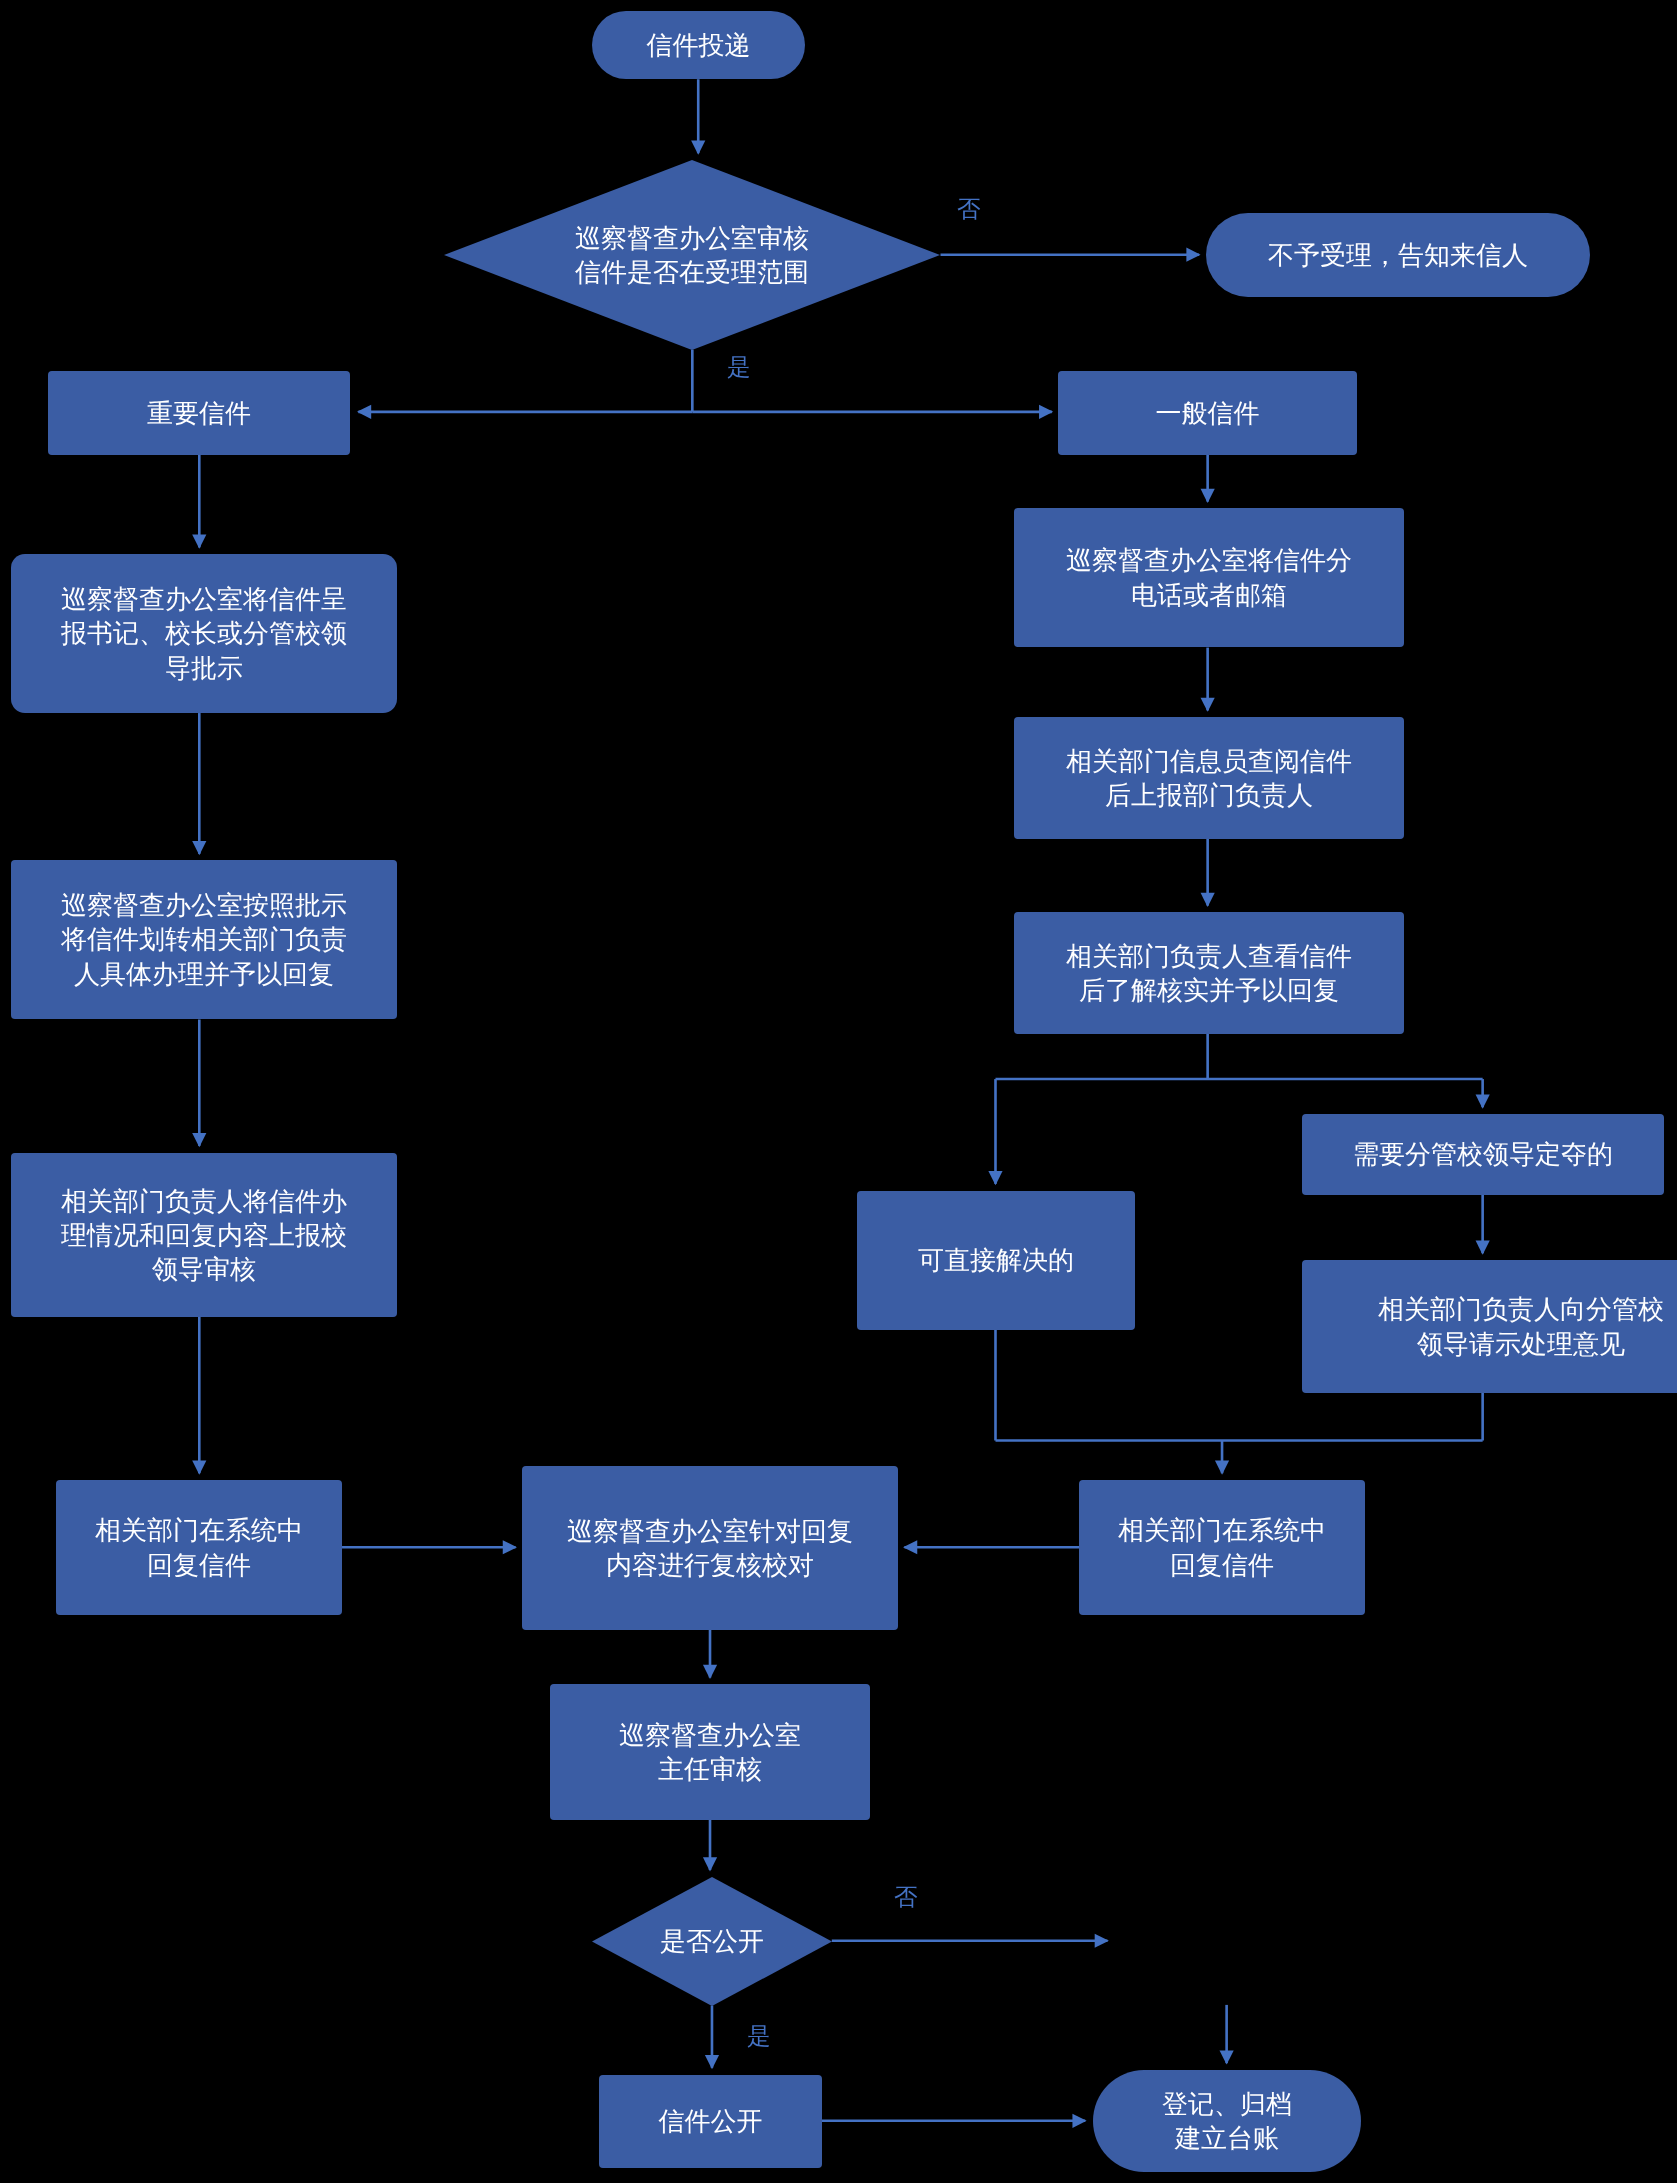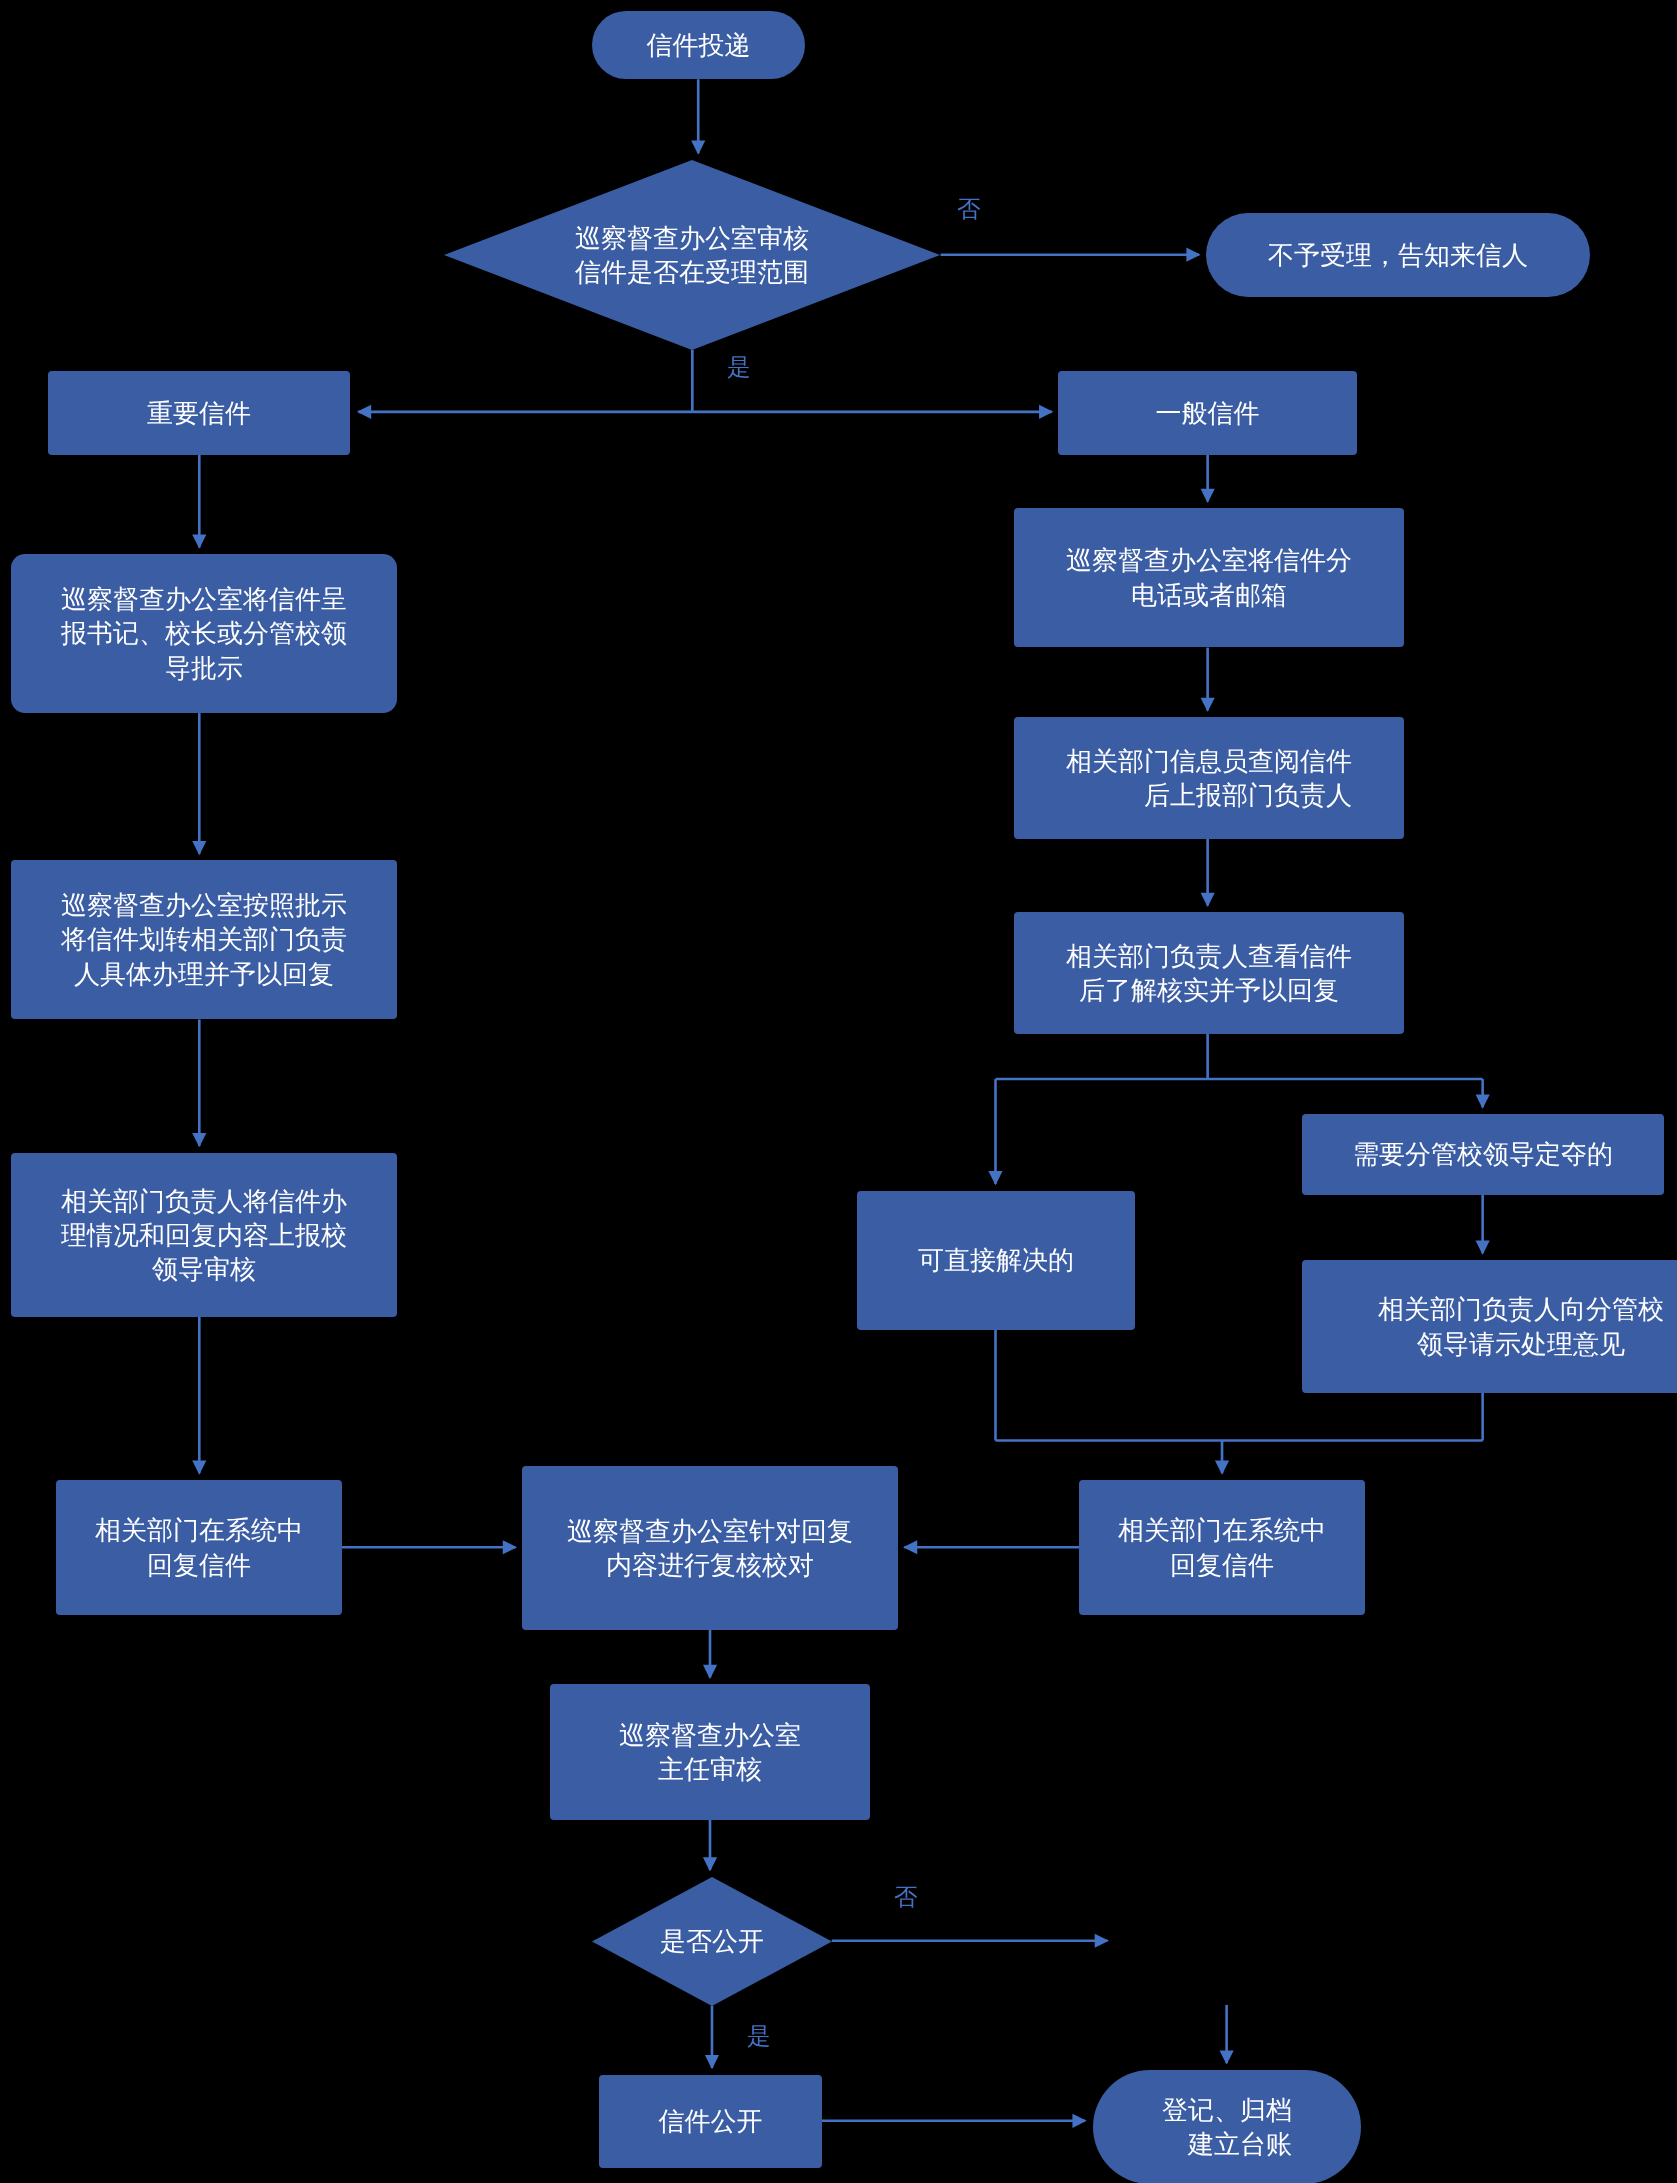--- a/index.html
+++ b/index.html
@@ -101,21 +101,21 @@
   <div class="node" style="left:11px;top:1153px;width:386px;height:164px;">相关部门负责人将信件办
 理情况和回复内容上报校
 领导审核</div>
 
   <div class="node" style="left:56px;top:1480px;width:286px;height:135px;">相关部门在系统中
 回复信件</div>
 
   <div class="node" style="left:1014px;top:508px;width:390px;height:139px;">巡察督查办公室将信件分
 电话或者邮箱</div>
 
-  <div class="node" style="left:1014px;top:717px;width:390px;height:122px;text-align:right;">相关部门信息员查阅信件
+  <div class="node" style="left:1014px;top:717px;width:390px;height:122px;">相关部门信息员查阅信件
 后上报部门负责人</div>
 
   <div class="node" style="left:1014px;top:912px;width:390px;height:122px;">相关部门负责人查看信件
 后了解核实并予以回复</div>
 
   <div class="node" style="left:857px;top:1191px;width:278px;height:139px;">可直接解决的</div>
 
   <div class="node" style="left:1302px;top:1114px;width:362px;height:81px;">需要分管校领导定夺的</div>
 
   <div class="node" style="left:1302px;top:1260px;width:438px;height:133px;">相关部门负责人向分管校
@@ -128,21 +128,21 @@
 内容进行复核校对</div>
 
   <div class="node" style="left:550px;top:1684px;width:320px;height:136px;">巡察督查办公室
 主任审核</div>
 
   <div class="node diamond" style="left:592px;top:1877px;width:240px;height:129px;">是否公开</div>
 
 
   <div class="node" style="left:599px;top:2075px;width:223px;height:93px;">信件公开</div>
 
-  <div class="node pill" style="left:1093px;top:2070px;width:268px;height:114px;text-align:right;">登记、归档
+  <div class="node pill" style="left:1093px;top:2070px;width:268px;height:102px;">登记、归档
 建立台账</div>
 
   <div class="edge-label" style="left:957px;top:198px;">否</div>
 
   <div class="edge-label" style="left:727px;top:356px;">是</div>
 
   <div class="edge-label" style="left:894px;top:1886px;">否</div>
 
   <div class="edge-label" style="left:747px;top:2025px;">是</div>
 

